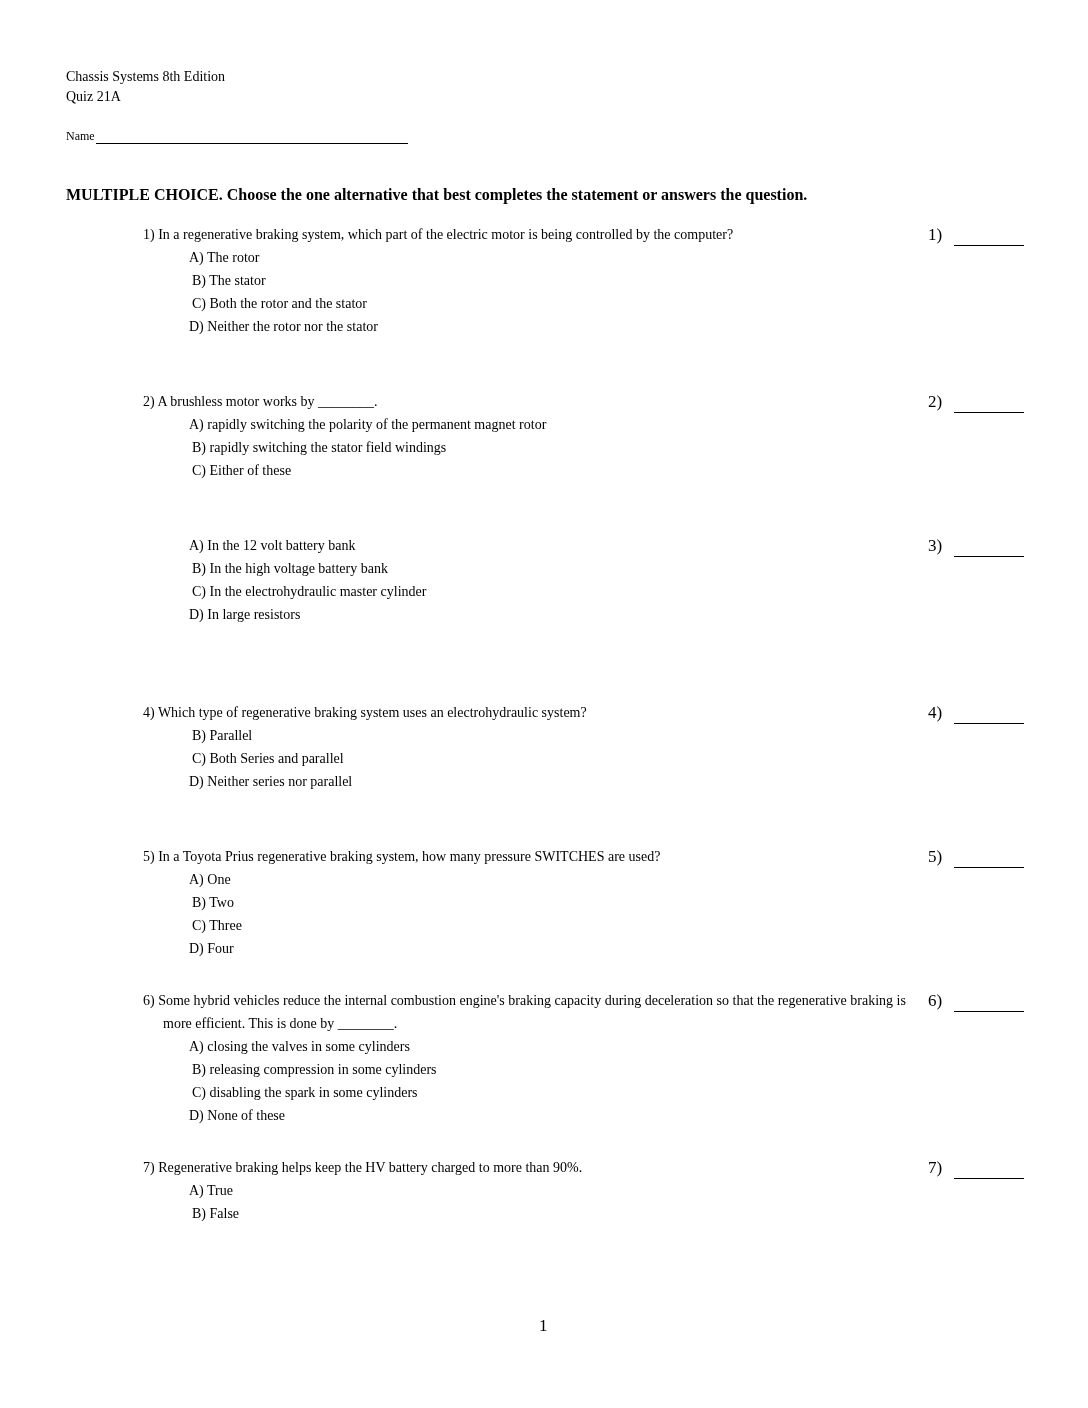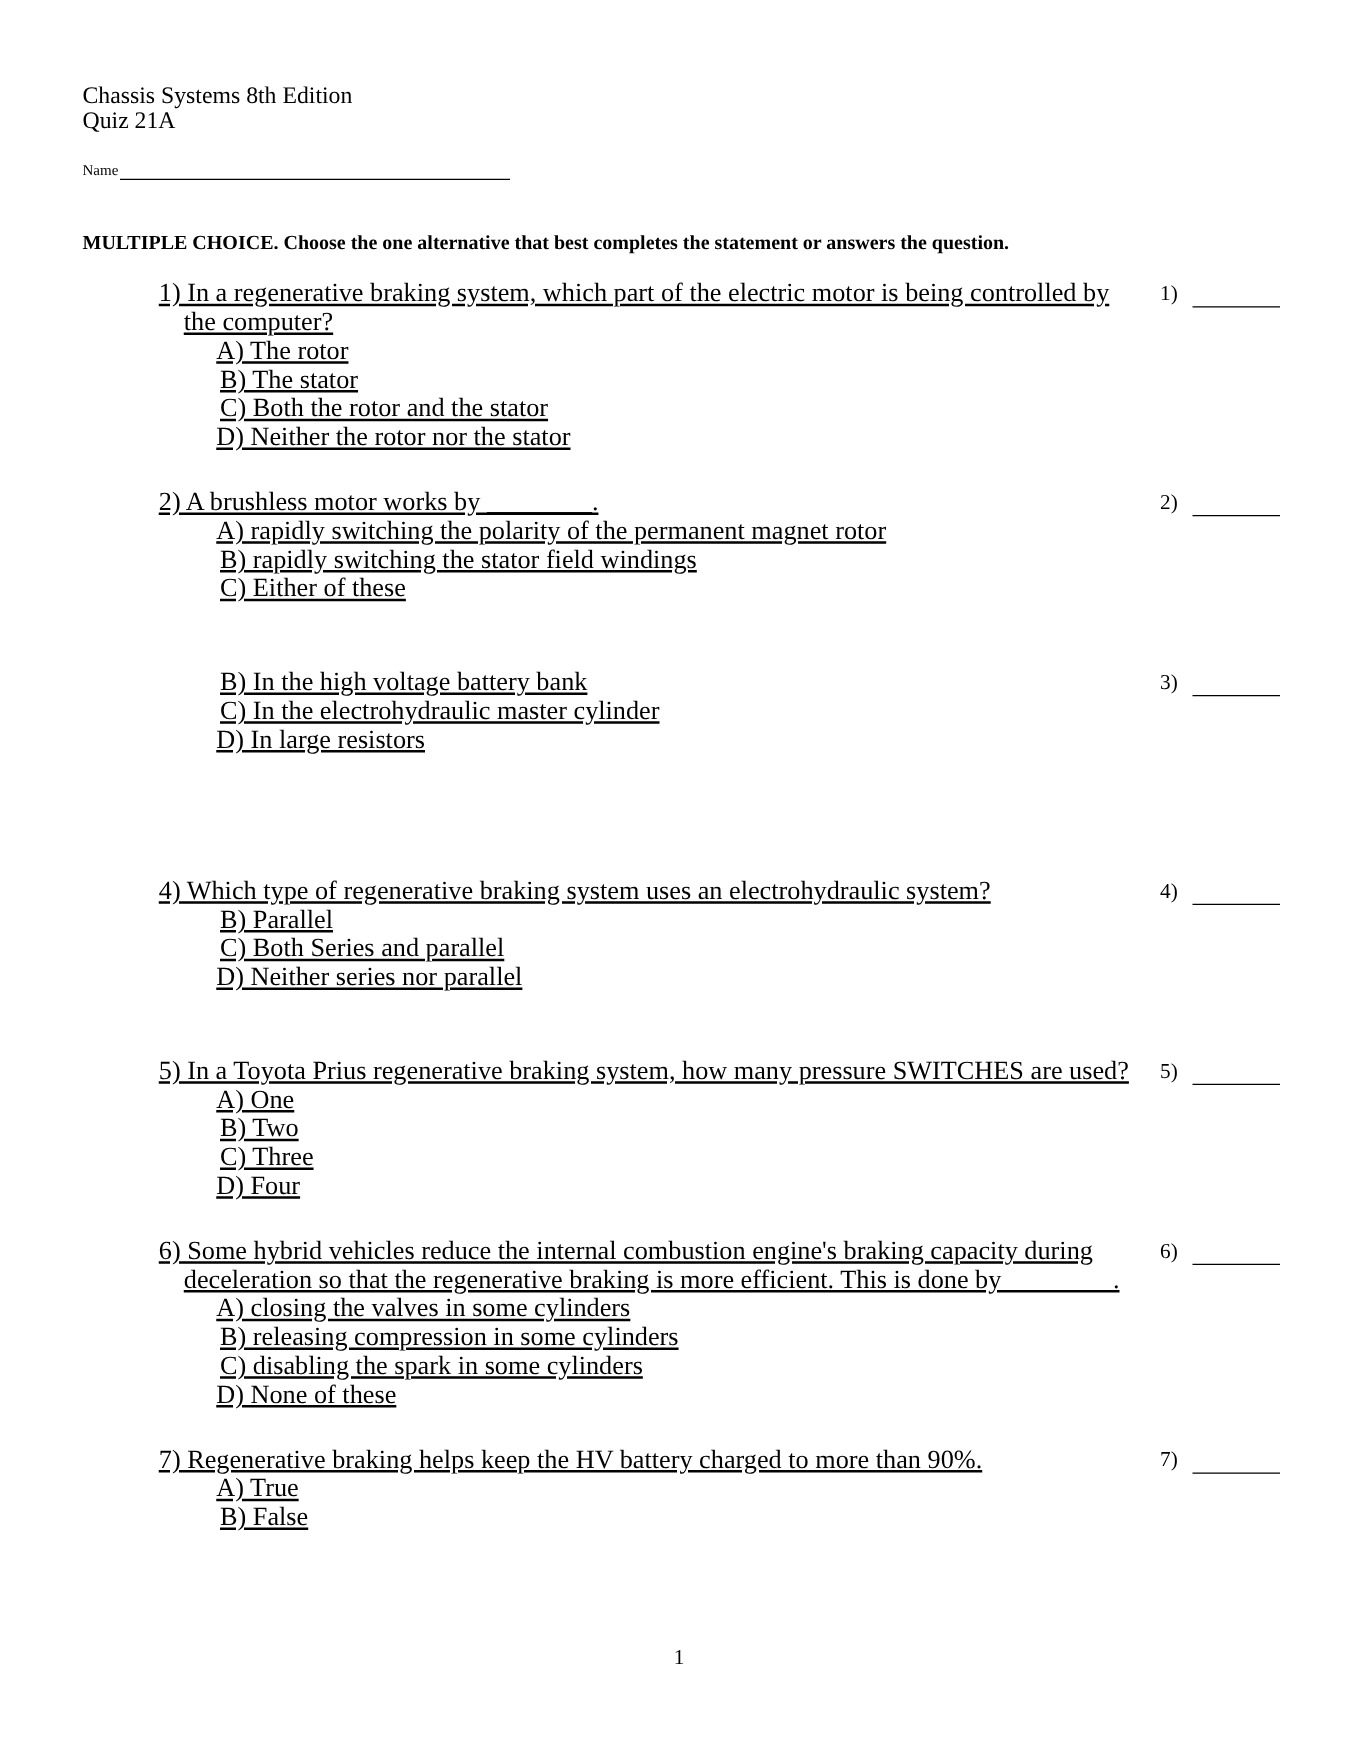--- a/index.html
+++ b/index.html
@@ -1,24 +1,24 @@
 <!DOCTYPE html>
 <html><head>
   <meta charset="utf-8">
   <style>
     html, body { margin: 0; padding: 0; background: #ffffff; }
     body {
       width: 1088px; height: 1408px; position: relative; overflow: hidden;
       color: #000; font-family: "Liberation Serif", "DejaVu Serif", serif;
     }
-    .hdr { position: absolute; left: 66px; font-size: 19px; line-height: 20px; }
+    .hdr { position: absolute; left: 66px; font-size: 14px; line-height: 20px; }
     .name-row { position: absolute; left: 66px; top: 125px; font-size: 12px; display: flex; align-items: flex-end; }
     .name-line { display: inline-block; width: 312px; border-bottom: 1px solid #000; height: 18px; margin-left: 1px; }
     .section-title { position: absolute; left: 66px; top: 186px; font-size: 16px; font-weight: bold; white-space: nowrap; }
-    .q { position: absolute; left: 127px; width: 780px; font-size: 21px; line-height: 23px; text-decoration: underline; }
+    .q { position: absolute; left: 143px; width: 780px; font-size: 14px; line-height: 23px; }
     .q-text { display: block; padding-left: 20px; text-indent: -20px; }
     .opt { display: block; padding-left: 46px; white-space: nowrap; }
     .opt.ind { padding-left: 49px; }
     .ans { position: absolute; left: 928px; font-size: 17px; line-height: 23px; display: flex; align-items: flex-end; }
     .ans-line { display: inline-block; width: 70px; border-bottom: 1.5px solid #000; height: 18px; margin-left: 12px; }
     .page-num { position: absolute; left: 539px; top: 1316px; font-size: 17px; }
   </style>
 </head>
 <body>
 
@@ -48,20 +48,21 @@
   <span class="opt">A) rapidly switching the polarity of the permanent magnet rotor</span>
   <span class="opt ind">B) rapidly switching the stator field windings</span>
   <span class="opt ind">C) Either of these</span>
 </div>
 <div class="ans" style="top:390px;">
   <span>2)</span>
   <span class="ans-line"></span>
 </div>
 
 <div class="q" style="top:534px;">
+  <span class="opt">A) In the 12 volt battery bank</span>
   <span class="opt ind">B) In the high voltage battery bank</span>
   <span class="opt ind">C) In the electrohydraulic master cylinder</span>
   <span class="opt">D) In large resistors</span>
 </div>
 <div class="ans" style="top:534px;">
   <span>3)</span>
   <span class="ans-line"></span>
 </div>
 
 <div class="q" style="top:701px;">

